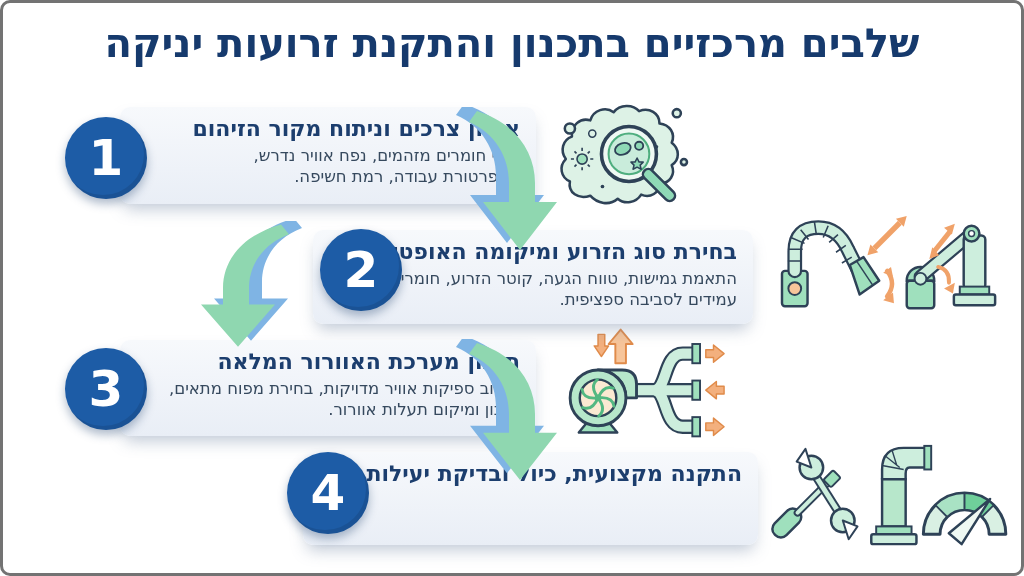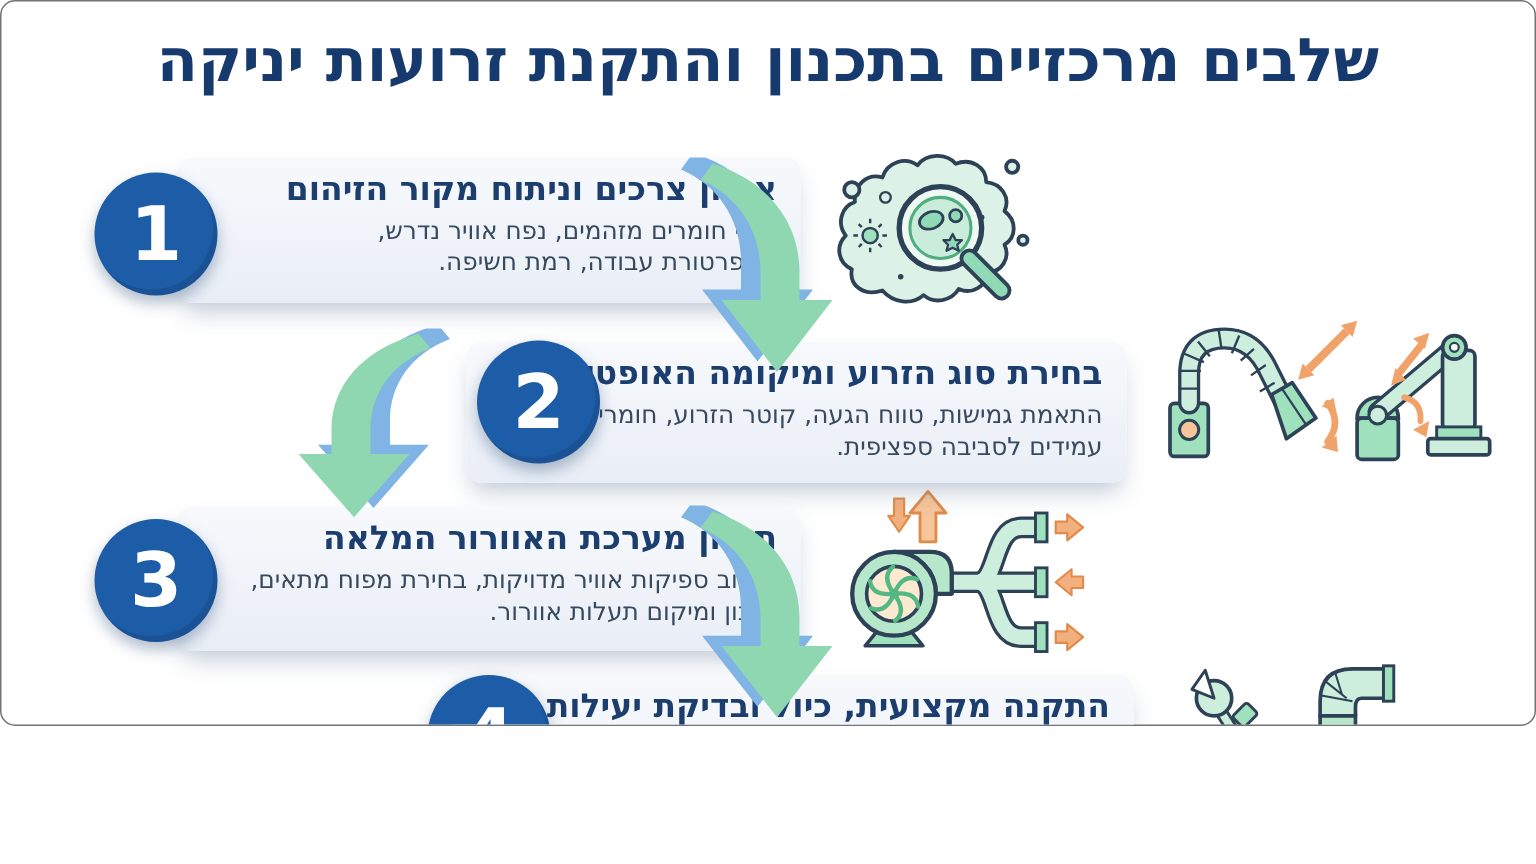--- a/index.html
+++ b/index.html
@@ -1,19 +1,19 @@
 <!DOCTYPE html>
 <html lang="he"><head>
 <meta charset="utf-8">
 <style>
   html,body{margin:0;padding:0;background:#ffffff;}
   .canvas{
-    position:relative;width:1024px;height:484px;background:#ffffff;overflow:hidden;
+    position:relative;width:1024px;height:576px;background:#ffffff;overflow:hidden;
     font-family:"DejaVu Sans","Liberation Sans",sans-serif;
-    border:1px solid #737373;border-radius:10px;box-sizing:border-box;
+    border:3px solid #737373;border-radius:10px;box-sizing:border-box;
   }
   .title{
     position:absolute;top:18px;left:0;right:0;margin:0;text-align:center;
     font-size:40px;font-weight:bold;color:#163a6d;line-height:1.1;direction:rtl;
   }
   .card{
     position:absolute;z-index:2;box-sizing:border-box;direction:rtl;text-align:right;
     background:linear-gradient(180deg,#f7f9fc 0%,#e9eef6 100%);
     border-radius:10px;box-shadow:0 9px 16px -4px rgba(115,135,165,.45);
     padding:9px 16px 6px 12px;

